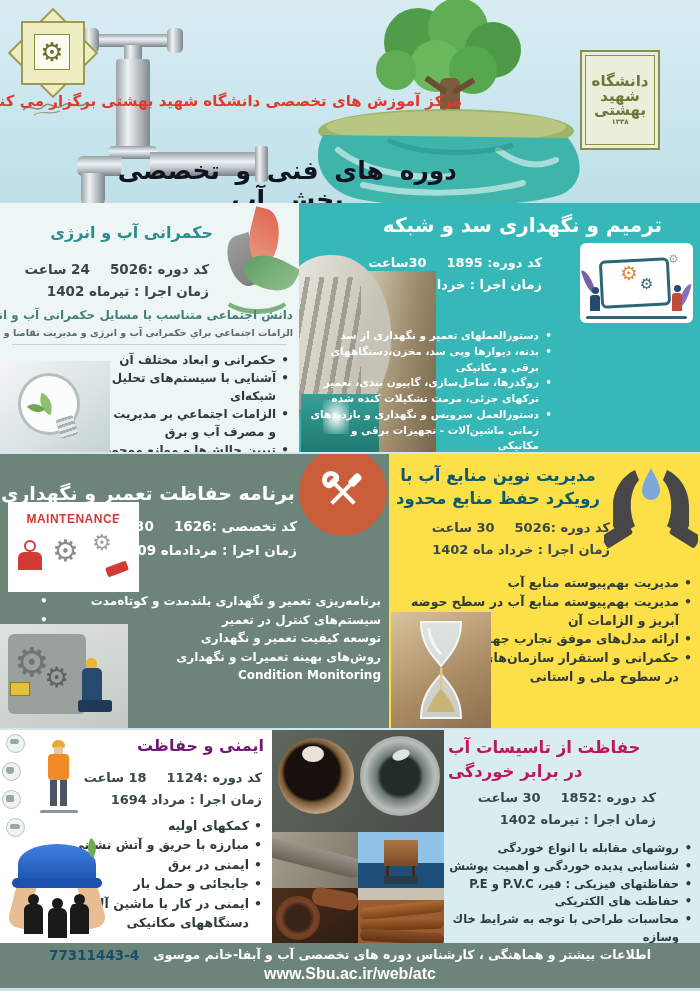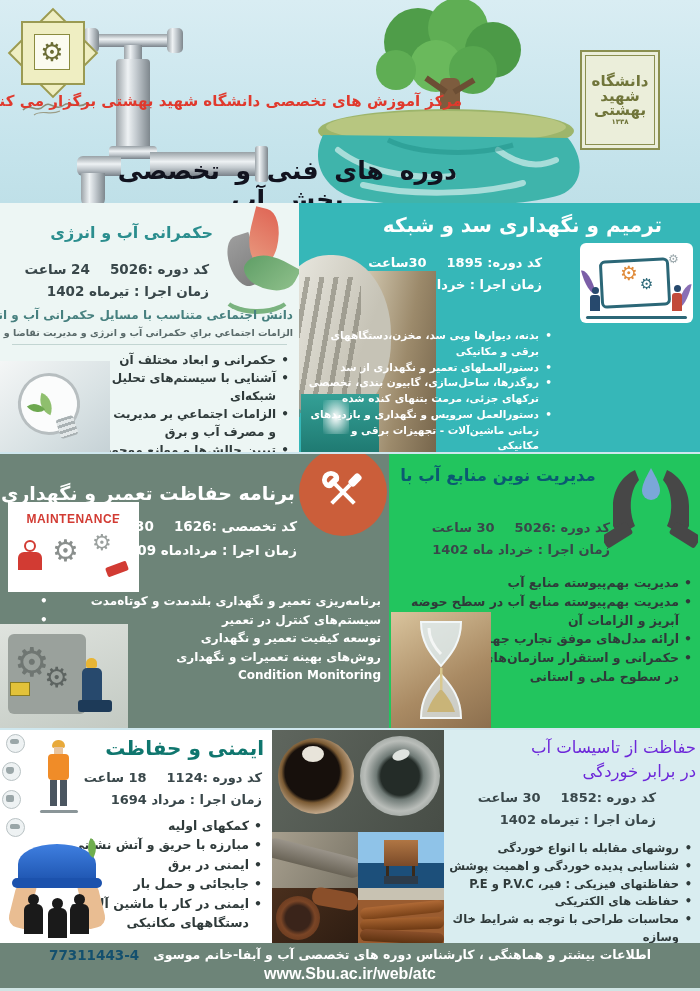--- a/index.html
+++ b/index.html
@@ -147,23 +147,23 @@
     </div>
     <div class="abs" style="right:158px;top:74px;font-size:13px;font-weight:bold;white-space:nowrap">زمان اجرا : خرداد ماه 1402</div>
 
     <div class="abs" style="left:2px;top:68px;width:135px;height:181px;background:linear-gradient(100deg,#e7e3d8 0%,#cfc5ad 40%,#9c8a6b 72%,#77664c 100%)">
       <div class="abs" style="left:-30px;top:-16px;width:120px;height:165px;border-radius:48%;background:linear-gradient(110deg,#f0efe8,#c6c3b6 70%);"></div>
       <div class="abs" style="left:-10px;top:6px;width:70px;height:140px;background:repeating-linear-gradient(100deg,rgba(120,118,105,0.55) 0 5px,rgba(240,240,232,0) 5px 14px)"></div>
       <div class="abs" style="left:0;bottom:0;width:78px;height:58px;background:linear-gradient(180deg,#34a096,#1f7a72)"></div>
       <div class="abs" style="left:22px;bottom:18px;width:26px;height:34px;background:radial-gradient(ellipse at center,#ffffff 0%,rgba(255,255,255,0.25) 70%,transparent 100%)"></div>
     </div>
     <ul class="blt abs" style="top:125px;right:148px;left:8px;font-size:10.5px;line-height:1.5;font-weight:bold">
+        <li>دستورالعملهای تعمیر و نگهداری از سد</li>
         <li>بدنه، دیوارها وپی سد، مخزن،دستگاههای برقی و مکانیکی</li>
-        <li>دستورالعملهای تعمیر و نگهداری از سد</li>
-        <li>روگدرها، ساحل‌سازی، گابیون بندی، تخصصی ترکهای جزئی، مرمت بتنهای کنده شده</li>
+        <li>روگدرها، ساحل‌سازی، گابیون بندی، تعمیر ترکهای جزئی، مرمت تشکیلات کنده شده</li>
         <li>دستورالعمل سرویس و نگهداری و بازدیدهای زمانی ماشین‌آلات - تجهیزات برقی و مکانیکی</li>
       </ul>
   </div>
 
   <div class="card" style="left:0;top:454px;width:389px;height:274px;background:#6d8478;color:#ffffff">
     <div class="abs" style="left:299px;top:-6px;width:88px;height:88px;border-radius:50%;background:#cb5e3a">
       <svg style="position:absolute;left:14px;top:14px" width="60" height="60" viewBox="0 0 60 60">
         <g fill="#ffffff">
           <rect x="26" y="6" width="8" height="14" rx="3" transform="rotate(45 30 30)"></rect>
           <rect x="28" y="20" width="4" height="26" transform="rotate(45 30 30)"></rect>
@@ -199,35 +199,36 @@
       <div class="abs" style="left:8px;top:10px;width:78px;height:80px;background:#9aa19c;border-radius:6px"></div>
       <span class="gear abs" style="left:14px;top:18px;font-size:40px;color:#6f7672">⚙</span>
       <span class="gear abs" style="left:44px;top:40px;font-size:28px;color:#5d6461">⚙</span>
       <div class="abs" style="left:10px;top:58px;width:18px;height:12px;background:#e3c23a;border:1px solid #8a7b20"></div>
       <div class="person" style="left:86px;top:34px;width:11px;height:10px;background:#e8b535;border-radius:50% 50% 20% 20%"></div>
       <div class="person" style="left:82px;top:44px;width:20px;height:34px;background:#27496d;border-radius:5px 5px 0 0"></div>
       <div class="person" style="left:78px;top:76px;width:34px;height:12px;background:#1d3a58;border-radius:3px"></div>
     </div>
   </div>
 
-  <div class="card" style="left:389px;top:454px;width:311px;height:274px;background:#22c55e;color:#333">
+  <div class="card" style="left:389px;top:454px;width:311px;height:274px;background:#fde047;color:#333">
 
     <svg class="abs" style="left:215px;top:0;width:94px;height:100px" viewBox="0 0 94 100">
       <path d="M47 14 C41 25 38 31 38 37 a9 9 0 0 0 18 0 C56 31 53 25 47 14 Z" fill="#7ba7d9"></path>
       <g fill="#474747">
         <path d="M31 16 C18 22 9 36 9 52 L9 72 L15 82 L31 72 C24 57 26 36 35 26 Z"></path>
         <rect x="-2" y="74" width="30" height="14" rx="3" transform="rotate(-32 13 81)"></rect>
       </g>
       <g fill="#474747" transform="scale(-1,1) translate(-94,0)">
         <path d="M31 16 C18 22 9 36 9 52 L9 72 L15 82 L31 72 C24 57 26 36 35 26 Z"></path>
         <rect x="-2" y="74" width="30" height="14" rx="3" transform="rotate(-32 13 81)"></rect>
       </g>
     </svg>
     <div class="abs" style="left:2px;top:10px;width:214px;text-align:center;color:#0b5a72;font-weight:bold;font-size:16.5px;line-height:1.4">
       <div>مدیریت نوین منابع آب با</div>
+      <div>رویکرد حفظ منابع محدود</div>
     </div>
     <div class="abs codeline" style="right:90px;top:66px;font-size:13px;color:#39474a">
       <span>کد دوره :5026</span>
       <span>30 ساعت</span>
     </div>
     <div class="abs" style="right:90px;top:88px;font-size:13px;font-weight:bold;color:#39474a;white-space:nowrap">زمان اجرا : خرداد ماه 1402</div>
     <ul class="blt abs" style="top:120px;right:8px;left:4px;font-size:12.5px;line-height:1.5;font-weight:bold;color:#2f3a3a">
         <li>مدیریت بهم‌پیوسته منابع آب</li>
         <li>مدیریت بهم‌پیوسته منابع آب در سطح حوضه آبریز و الزامات آن</li>
         <li>ارائه مدل‌های موفق تجارب جهانی</li>
@@ -239,21 +240,21 @@
         <path d="M30 10 H70 C70 34 56 46 50 54 C44 46 30 34 30 10 Z" fill="rgba(225,240,245,0.8)" stroke="#f2f7f8" stroke-width="2"></path>
         <path d="M30 106 H70 C70 82 56 70 50 62 C44 70 30 82 30 106 Z" fill="rgba(225,240,245,0.7)" stroke="#f2f7f8" stroke-width="2"></path>
         <path d="M36 100 H64 C60 88 53 80 50 77 C47 80 40 88 36 100 Z" fill="#c9b478"></path>
         <rect x="49" y="56" width="2.5" height="22" fill="#d9c88e"></rect>
         <path d="M38 16 C38 28 46 38 50 42" stroke="#ffffff" stroke-width="3" fill="none" opacity="0.7"></path>
       </svg>
     </div>
   </div>
 
   <div class="card" style="left:0;top:730px;width:272px;height:213px;background:#ffffff;color:#333">
-    <div class="abs" style="right:8px;top:6px;color:#0f766e;font-weight:bold;font-size:20px;white-space:nowrap">ایمنی و حفاظت</div>
+    <div class="abs" style="right:8px;top:6px;color:#701a75;font-weight:bold;font-size:16px;white-space:nowrap">ایمنی و حفاظت</div>
     <div class="abs codeline" style="right:10px;top:40px;font-size:13px;color:#39474a">
       <span>کد دوره :1124</span>
       <span>18 ساعت</span>
     </div>
     <div class="abs" style="right:10px;top:62px;font-size:13px;font-weight:bold;color:#39474a;white-space:nowrap">زمان اجرا : مرداد 1694</div>
 
     <div class="abs" style="left:0;top:2px;width:104px;height:116px">
       <div class="abs" style="left:6px;top:2px;width:17px;height:17px;border:1.5px solid #b9c2c4;border-radius:50%;background:#eef2f3"></div>
       <div class="abs" style="left:2px;top:30px;width:17px;height:17px;border:1.5px solid #b9c2c4;border-radius:50%;background:#eef2f3"></div>
       <div class="abs" style="left:2px;top:58px;width:17px;height:17px;border:1.5px solid #b9c2c4;border-radius:50%;background:#eef2f3"></div>
@@ -313,21 +314,21 @@
       <div class="abs" style="left:40px;top:2px;width:46px;height:18px;background:#8a4f2a;border-radius:8px;transform:rotate(10deg)"></div>
     </div>
     <div class="abs" style="left:86px;top:158px;width:86px;height:55px;background:linear-gradient(180deg,#c8c2b2 0 22%,#9a5c30 22%)">
       <div class="abs" style="left:2px;top:16px;width:84px;height:12px;background:linear-gradient(180deg,#b06a36,#7a4218);border-radius:6px;transform:rotate(-6deg)"></div>
       <div class="abs" style="left:2px;top:30px;width:84px;height:12px;background:linear-gradient(180deg,#a5622f,#6e3a14);border-radius:6px;transform:rotate(-2deg)"></div>
       <div class="abs" style="left:2px;top:43px;width:84px;height:12px;background:linear-gradient(180deg,#8a4f2a,#5e3210);border-radius:6px;transform:rotate(3deg)"></div>
     </div>
   </div>
 
   <div class="card" style="left:444px;top:730px;width:256px;height:213px;background:#d9edf0;color:#333">
-    <div class="abs" style="left:4px;right:4px;top:6px;text-align:right;color:#6d28d9;font-weight:normal;font-size:16.5px;line-height:1.45">
+    <div class="abs" style="left:4px;right:4px;top:6px;text-align:left;color:#be185d;font-weight:bold;font-size:16.5px;line-height:1.45">
       <div>حفاظت از تاسیسات آب</div>
       <div>در برابر خوردگی</div>
     </div>
     <div class="abs codeline" style="right:44px;top:60px;font-size:13px;color:#39474a">
       <span>کد دوره :1852</span>
       <span>30 ساعت</span>
     </div>
     <div class="abs" style="right:44px;top:82px;font-size:13px;font-weight:bold;color:#39474a;white-space:nowrap">زمان اجرا : تیرماه 1402</div>
     <ul class="blt abs" style="top:110px;right:8px;left:4px;font-size:11.5px;line-height:1.55;font-weight:bold;color:#2f3a3a">
         <li>روشهای مقابله با انواع خوردگی</li>

